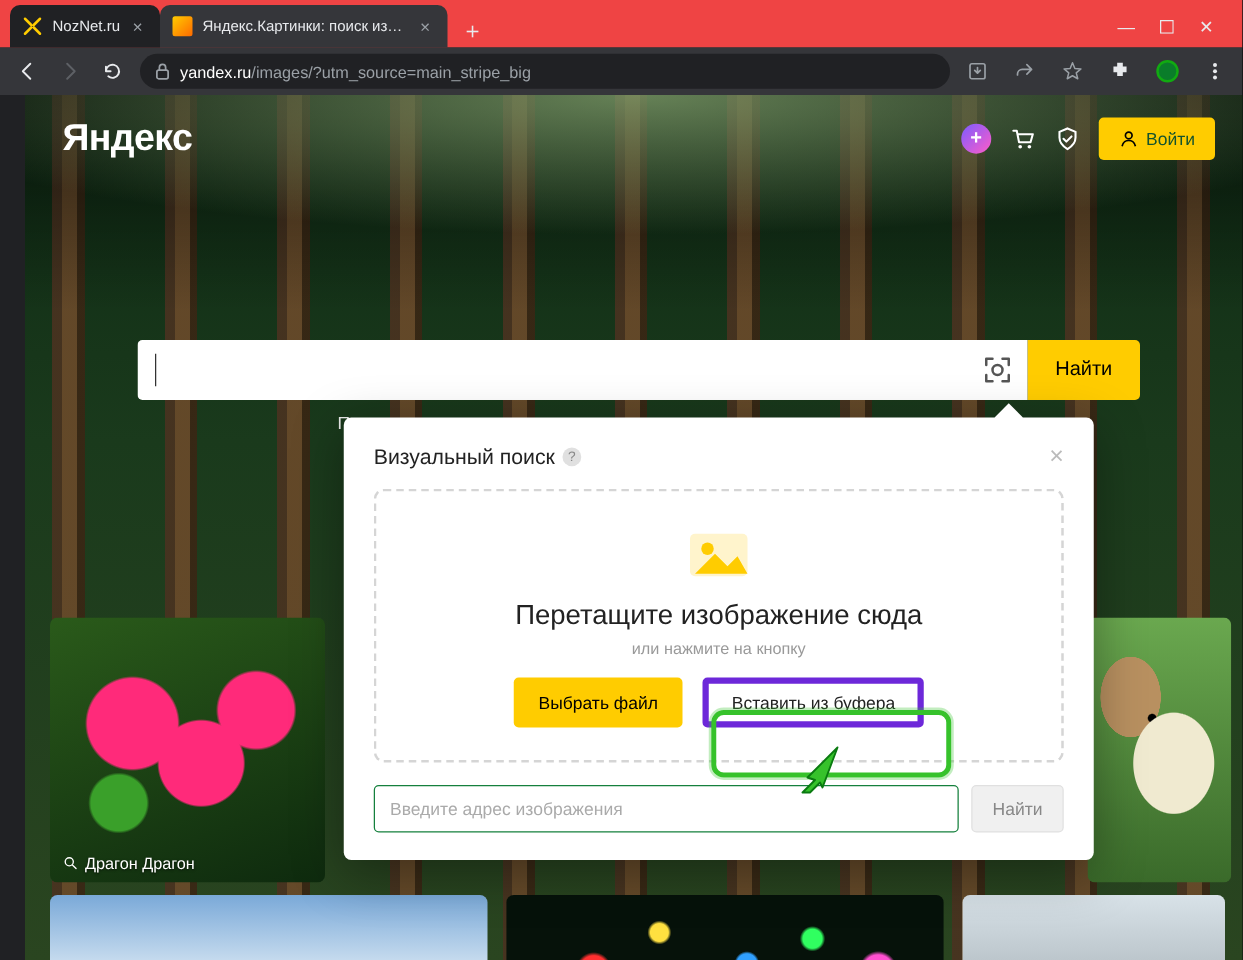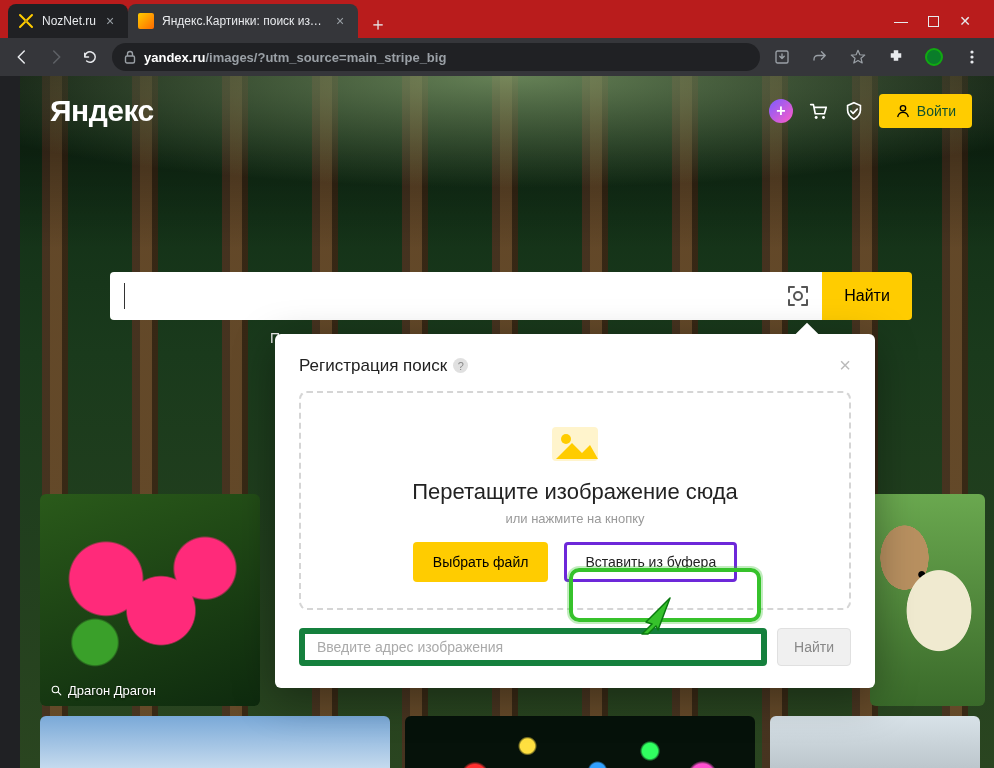--- a/index.html
+++ b/index.html
@@ -1,31 +1,31 @@
 <!DOCTYPE html>
 <html><head>
 <meta charset="utf-8">
 <style>
 * { margin:0; padding:0; box-sizing:border-box; font-family:Arial,Helvetica,sans-serif; }
 body { width:994px; height:768px; background:#202124; overflow:hidden; position:relative; }
 
 
-.titlebar { height:38px; background:#b91c1c; display:flex; align-items:flex-end; padding:0 8px; }
+.titlebar { height:38px; background:#ef4444; display:flex; align-items:flex-end; padding:0 8px; }
 .tabs { display:flex; align-items:flex-end; flex:1; height:38px; gap:0; }
 .tab { display:flex; align-items:center; height:34px; padding:0 10px; border-radius:8px 8px 0 0; color:#e8eaed; font-size:12px; min-width:0; max-width:230px; position:relative; }
 .tab.inactive { background:#202124; }
 .tab.active { background:#35363a; }
 .tab .favicon { width:16px; height:16px; margin-right:8px; flex:0 0 16px; border-radius:2px; display:flex; align-items:center; justify-content:center; }
 .tab .title { white-space:nowrap; overflow:hidden; text-overflow:ellipsis; flex:1; }
 .tab .close { width:16px; height:16px; margin-left:6px; color:#9aa0a6; font-size:14px; line-height:16px; text-align:center; }
 .newtab { width:28px; height:28px; color:#e8eaed; font-size:18px; display:flex; align-items:center; justify-content:center; margin-left:6px; border-radius:50%; }
 .win-controls { display:flex; gap:18px; padding:0 14px 10px 14px; color:#e8eaed; }
 .win-controls span { width:14px; height:14px; display:flex; align-items:center; justify-content:center; font-size:14px; }
 
-.toolbar { height:38px; background:#35363a; display:flex; align-items:center; padding:0 10px; gap:10px; color:#9aa0a6;font-weight:bold; }
+.toolbar { height:38px; background:#35363a; display:flex; align-items:center; padding:0 10px; gap:10px; color:#9aa0a6; }
 .toolbar .nav-icon { width:24px; height:24px; display:flex; align-items:center; justify-content:center; font-size:16px; }
 .addr { flex:1; height:28px; background:#202124; border-radius:14px; display:flex; align-items:center; padding:0 12px; color:#9aa0a6; font-size:13px; gap:8px; }
 .addr .lock { font-size:12px; }
 .addr .url { color:#e8eaed; }
 .addr .url .host { color:#fff; }
 .addr .url .path { color:#9aa0a6; }
 .toolbar .right-icons { display:flex; gap:14px; align-items:center; }
 .ext-icon { width:18px; height:18px; border-radius:50%; background:#0a7d2a; border:2px solid #1a1; }
 
 
@@ -109,26 +109,26 @@
 .pop-head { display:flex; align-items:center; justify-content:space-between; margin-bottom:14px; }
 .pop-title { font-size:17px; color:#222; display:flex; align-items:center; gap:6px; }
 .pop-title .q { width:15px; height:15px; border-radius:50%; background:#e0e0e0; color:#888; font-size:11px; display:flex; align-items:center; justify-content:center; }
 .pop-close { color:#bbb; font-size:20px; cursor:pointer; }
 .dropzone { border:2px dashed #d5d5d5; border-radius:8px; padding:28px 20px 26px; text-align:center; }
 .dz-icon { width:50px; height:44px; margin:0 auto 14px; }
 .dz-title { font-size:22px; color:#222; margin-bottom:6px; }
 .dz-sub { font-size:13px; color:#999; margin-bottom:16px; }
 .dz-btns { display:flex; justify-content:center; gap:16px; align-items:center; }
 .b-yellow { background:#ffcc00; color:#000; border:none; height:40px; padding:0 20px; border-radius:4px; font-size:14px; }
-.b-white { background:#fff; color:#222; border:3px solid #6d28d9; height:40px; padding:0 18px; border-radius:4px; font-size:14px; }
+.b-white { background:#fff; color:#222; border:5px solid #6d28d9; height:40px; padding:0 18px; border-radius:4px; font-size:14px; }
 .highlight { position:absolute; border:4px solid #36c22b; border-radius:10px; box-shadow:0 0 0 2px rgba(54,194,43,0.3); pointer-events:none; }
 .pointer { position:absolute; width:34px; height:40px; z-index:30; }
 
 .url-row { display:flex; gap:10px; margin-top:18px; }
-.url-input { flex:1; height:38px; border:6px solid #15803d; border-radius:4px; padding:0 12px; font-size:14px; color:#333; }
+.url-input { flex:1; height:38px; border:1px solid #15803d; border-radius:4px; padding:0 12px; font-size:14px; color:#333; }
 .url-input::placeholder { color:#aaa; }
 .url-btn { width:74px; height:38px; background:#f0f0f0; border:1px solid #e0e0e0; border-radius:4px; color:#888; font-size:14px; }
 
 
 svg { display:block; }
 </style>
 </head>
 <body>
 
 <div class="titlebar">
@@ -283,21 +283,21 @@
     </div>
     <div class="card dog"></div>
     <div class="card sky"></div>
     <div class="card fire"></div>
     <div class="card deer"></div>
 
     <div class="popover">
       <div class="arrow"></div>
       <div class="pop-head">
         <div class="pop-title">
-          <span>Регистрация поиск</span>
+          <span>Визуальный поиск</span>
           <span class="q">?</span>
         </div>
         <div class="pop-close">×</div>
       </div>
 
       <div class="dropzone" style="position:relative;">
         <div class="dz-icon">
           <svg width="50" height="44" viewBox="0 0 50 44">
             <rect x="2" y="6" width="46" height="34" rx="4" fill="#fff4cc"></rect>
             <circle cx="16" cy="18" r="5" fill="#ffcc00"></circle>

